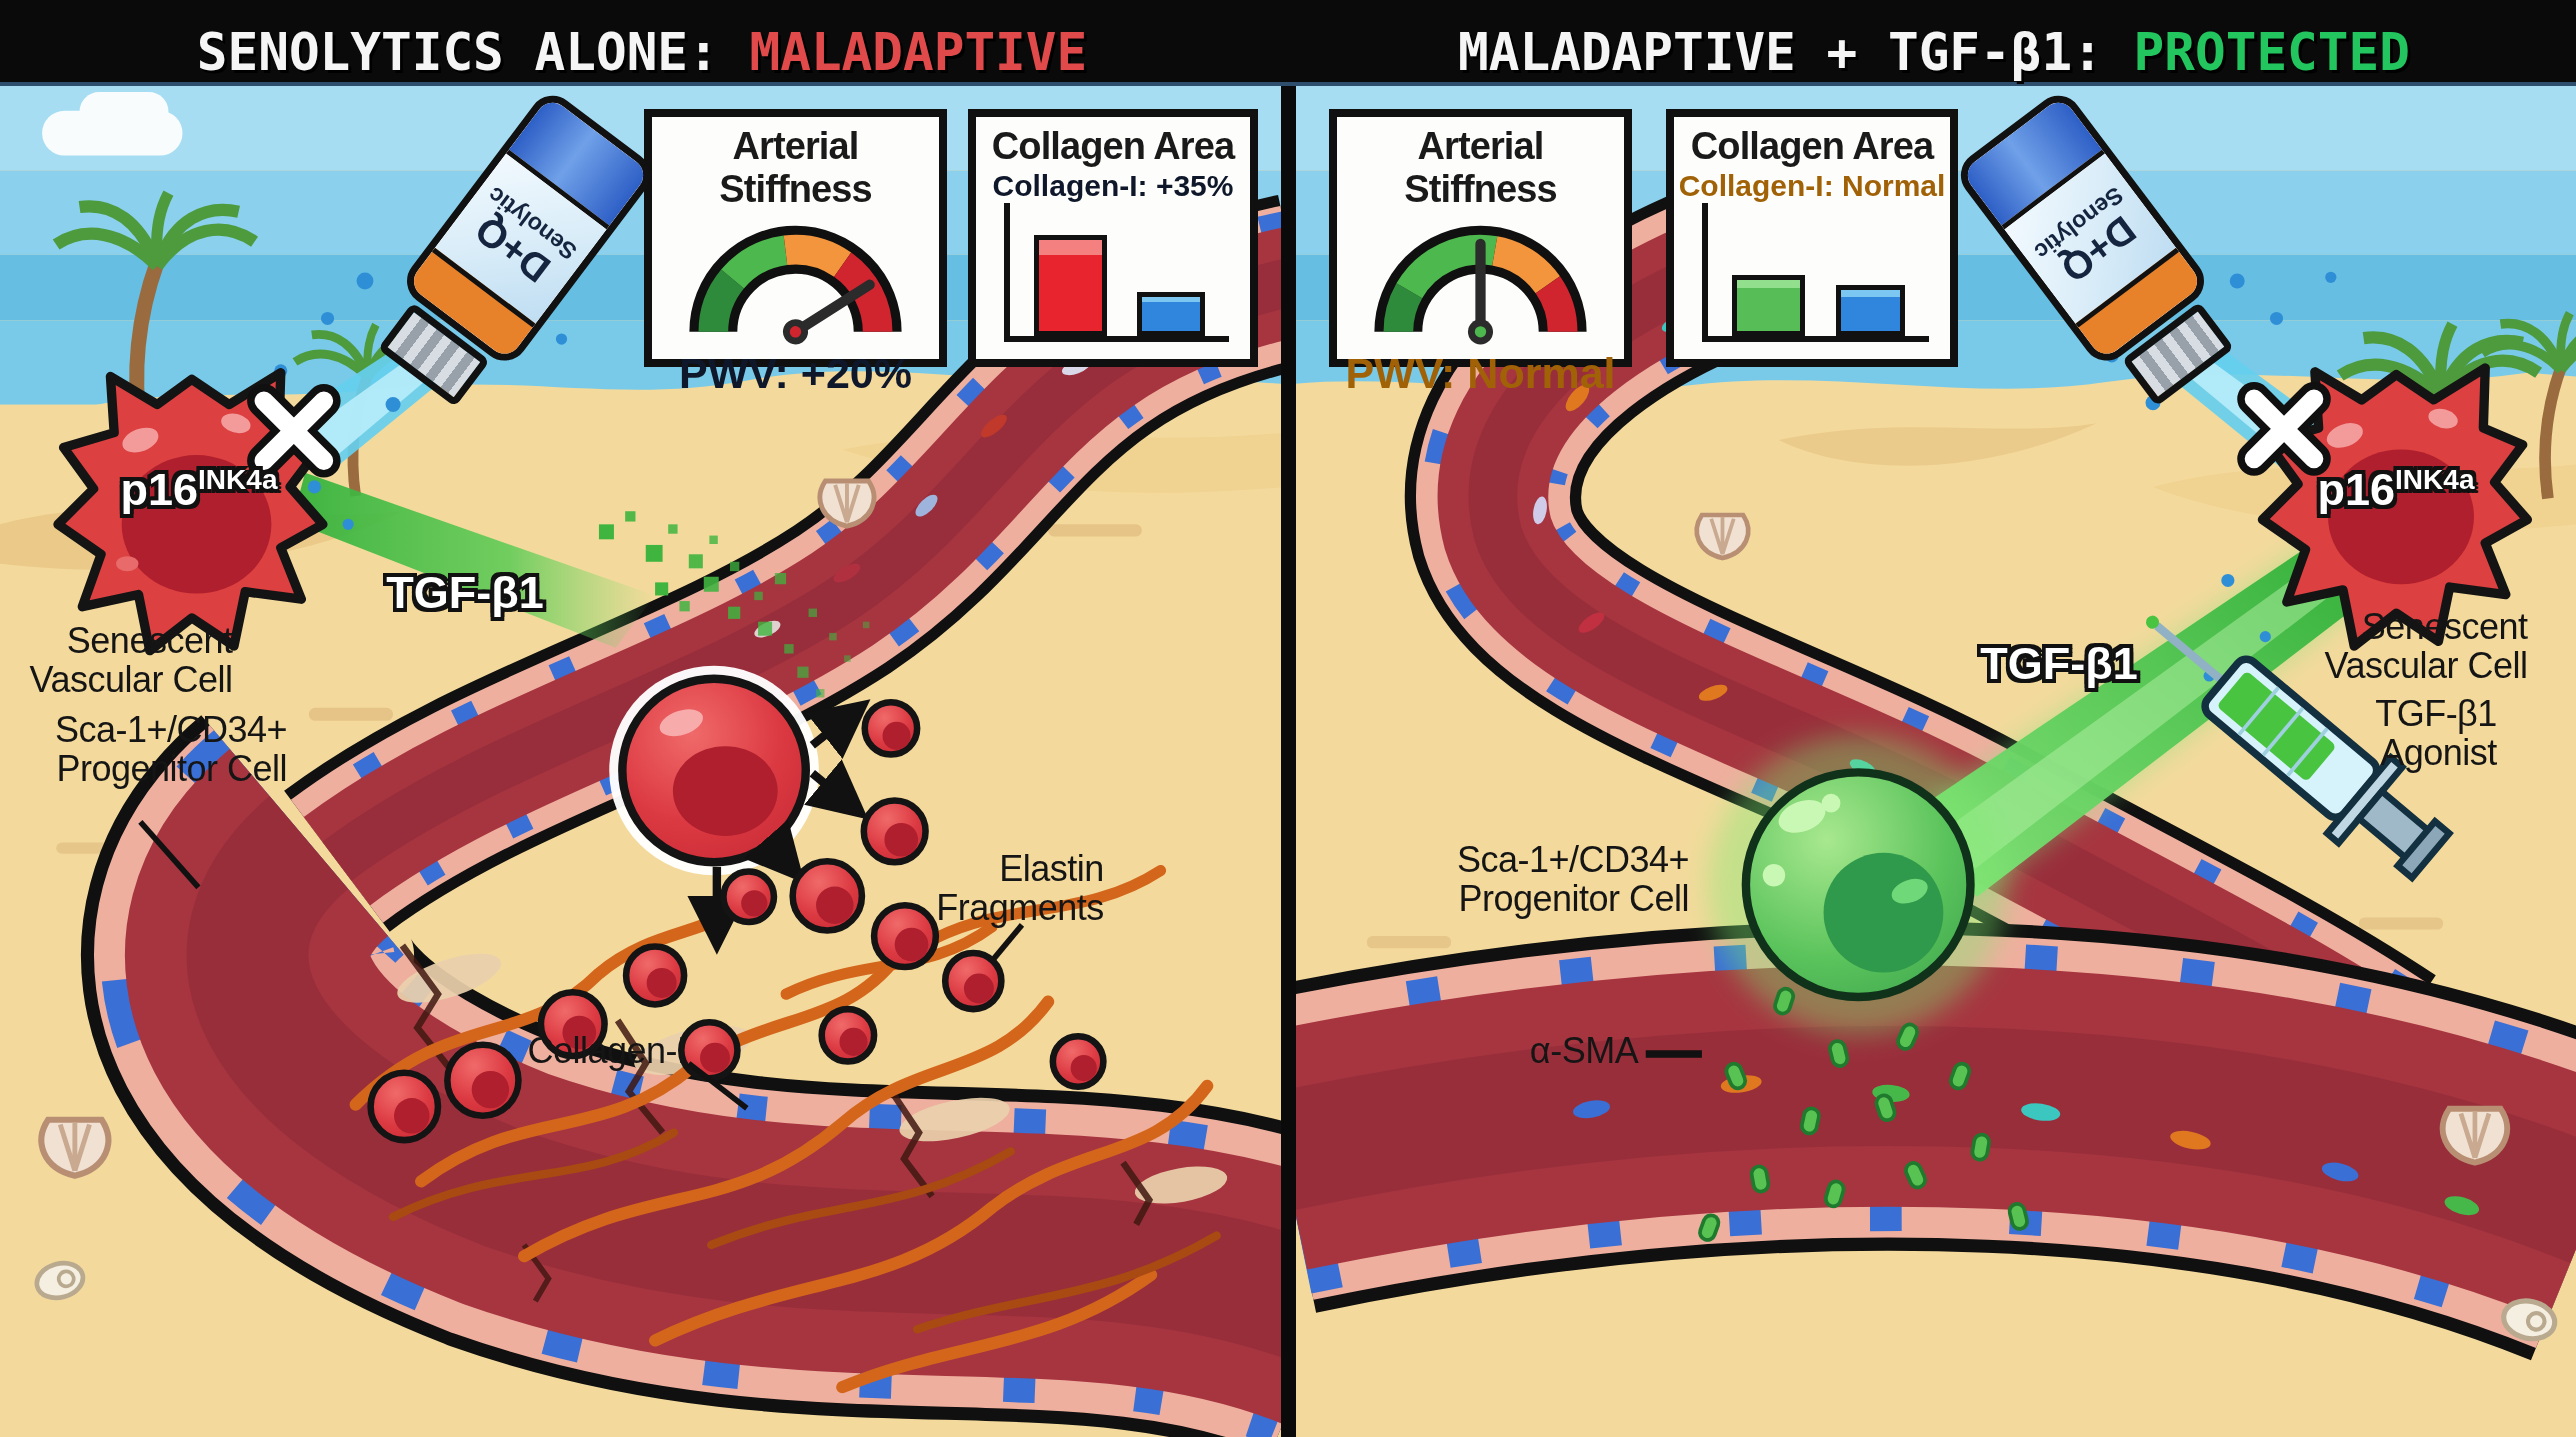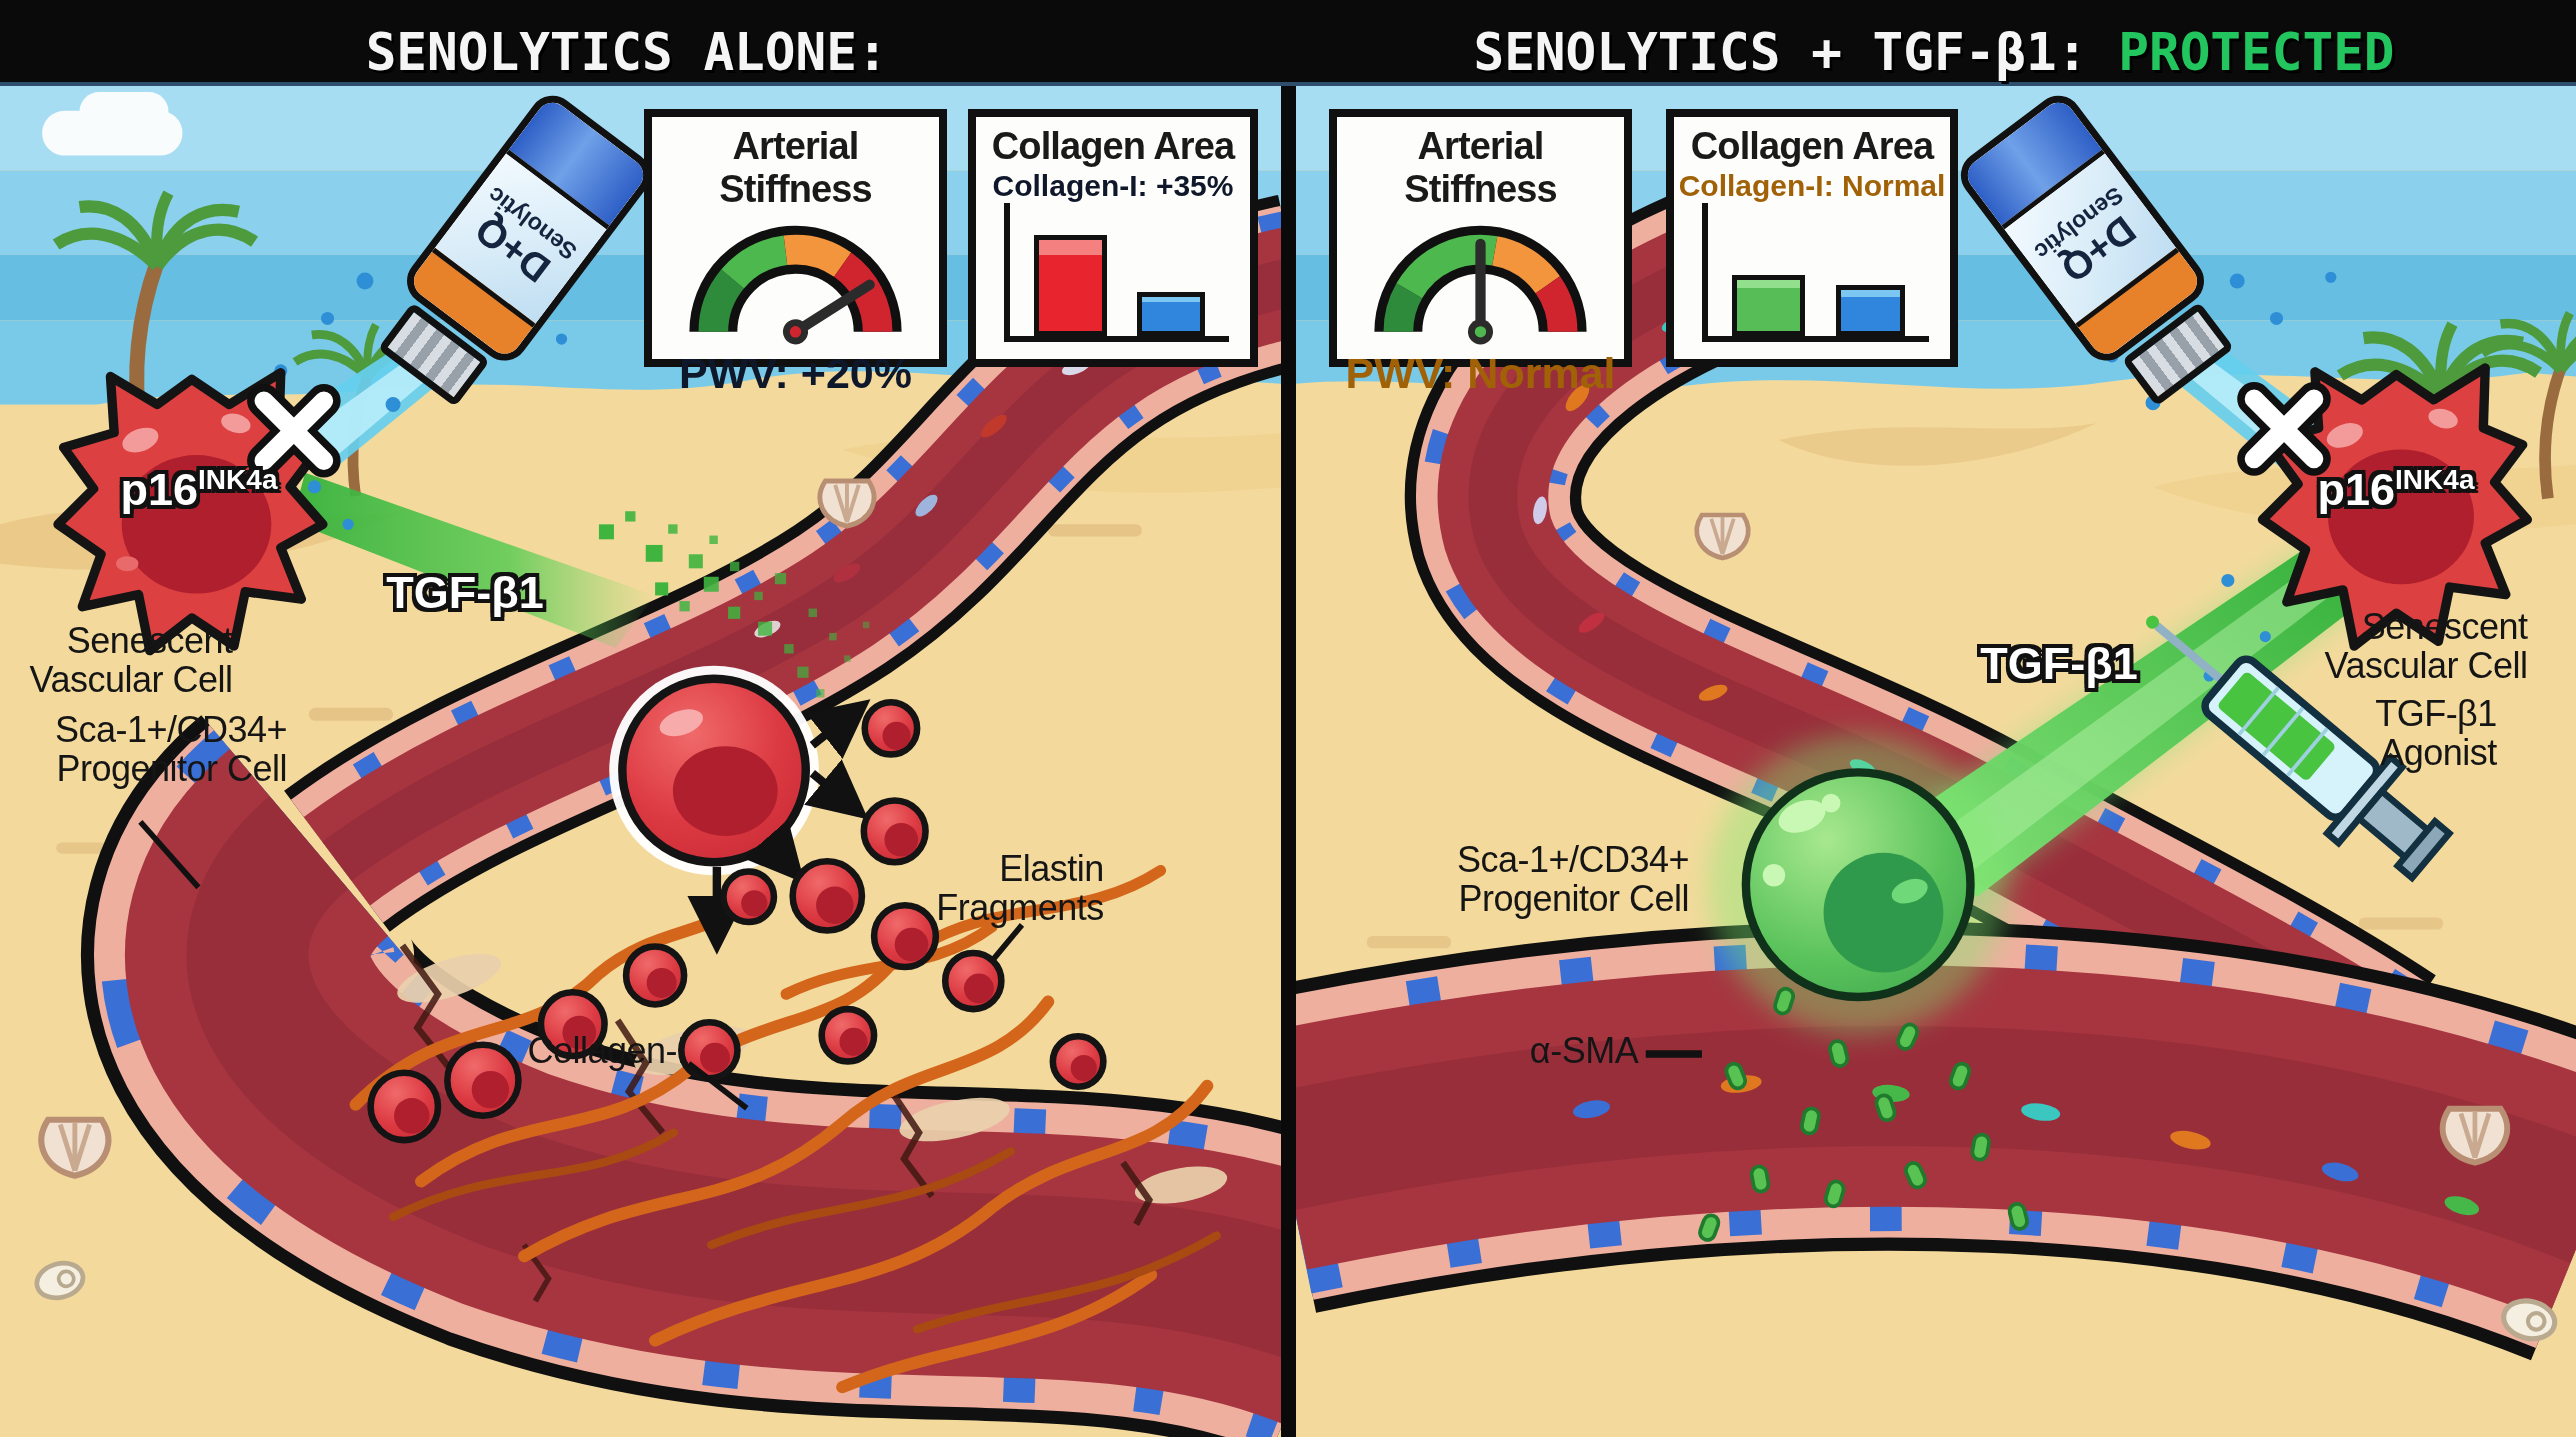--- a/index.html
+++ b/index.html
@@ -420,22 +420,22 @@
       <rect x="2540" y="742" width="16" height="106" fill="#BFD8E4" stroke="#12303F" stroke-width="7"></rect>
       <rect x="2556" y="776" width="66" height="38" fill="#9FB9C8" stroke="#12303F" stroke-width="7"></rect>
       <rect x="2620" y="764" width="20" height="62" fill="#8CA8B8" stroke="#12303F" stroke-width="7"></rect>
     </g>
     <use href="#shell" transform="translate(1840,596) scale(1.0)"></use>
     <use href="#shell" transform="translate(2644,1242) scale(1.25)"></use>
     <use href="#spiral" transform="translate(2702,1410) rotate(12) scale(1.1)"></use>
   </svg>
 
   <div class="titlebar">
-    <div class="tb-half tb-left"><span>SENOLYTICS ALONE:</span><span> </span></div>
-    <div class="tb-half tb-right"><span>SENOLYTICS + TGF-β1:</span><span> </span><span class="st-good">PROTECTED</span></div>
+    <div class="tb-half tb-left"><span>SENOLYTICS ALONE:</span><span> </span><span class="st-bad">MALADAPTIVE</span></div>
+    <div class="tb-half tb-right"><span>MALADAPTIVE + TGF-β1:</span><span> </span><span class="st-good">PROTECTED</span></div>
   </div>
   <div class="divider"></div>
 
   <div class="info-panel" style="left:644px;top:109px;width:303px;height:258px">
     <div class="ip-title">Arterial Stiffness</div>
     <svg class="gauge" width="251" height="137" viewBox="0 0 220 120">
       <path d="M38,105 A72,72 0 0 1 182,105" stroke="#101010" stroke-width="42" fill="none"></path>
       <path d="M38,105 A72,72 0 0 1 54.8,58.7" stroke="#2F8B3C" stroke-width="26" fill="none"></path>
       <path d="M54.8,58.7 A72,72 0 0 1 101.2,33.5" stroke="#4DB84E" stroke-width="26" fill="none"></path>
       <path d="M101.2,33.5 A72,72 0 0 1 151.3,46.1" stroke="#F2953C" stroke-width="26" fill="none"></path>

